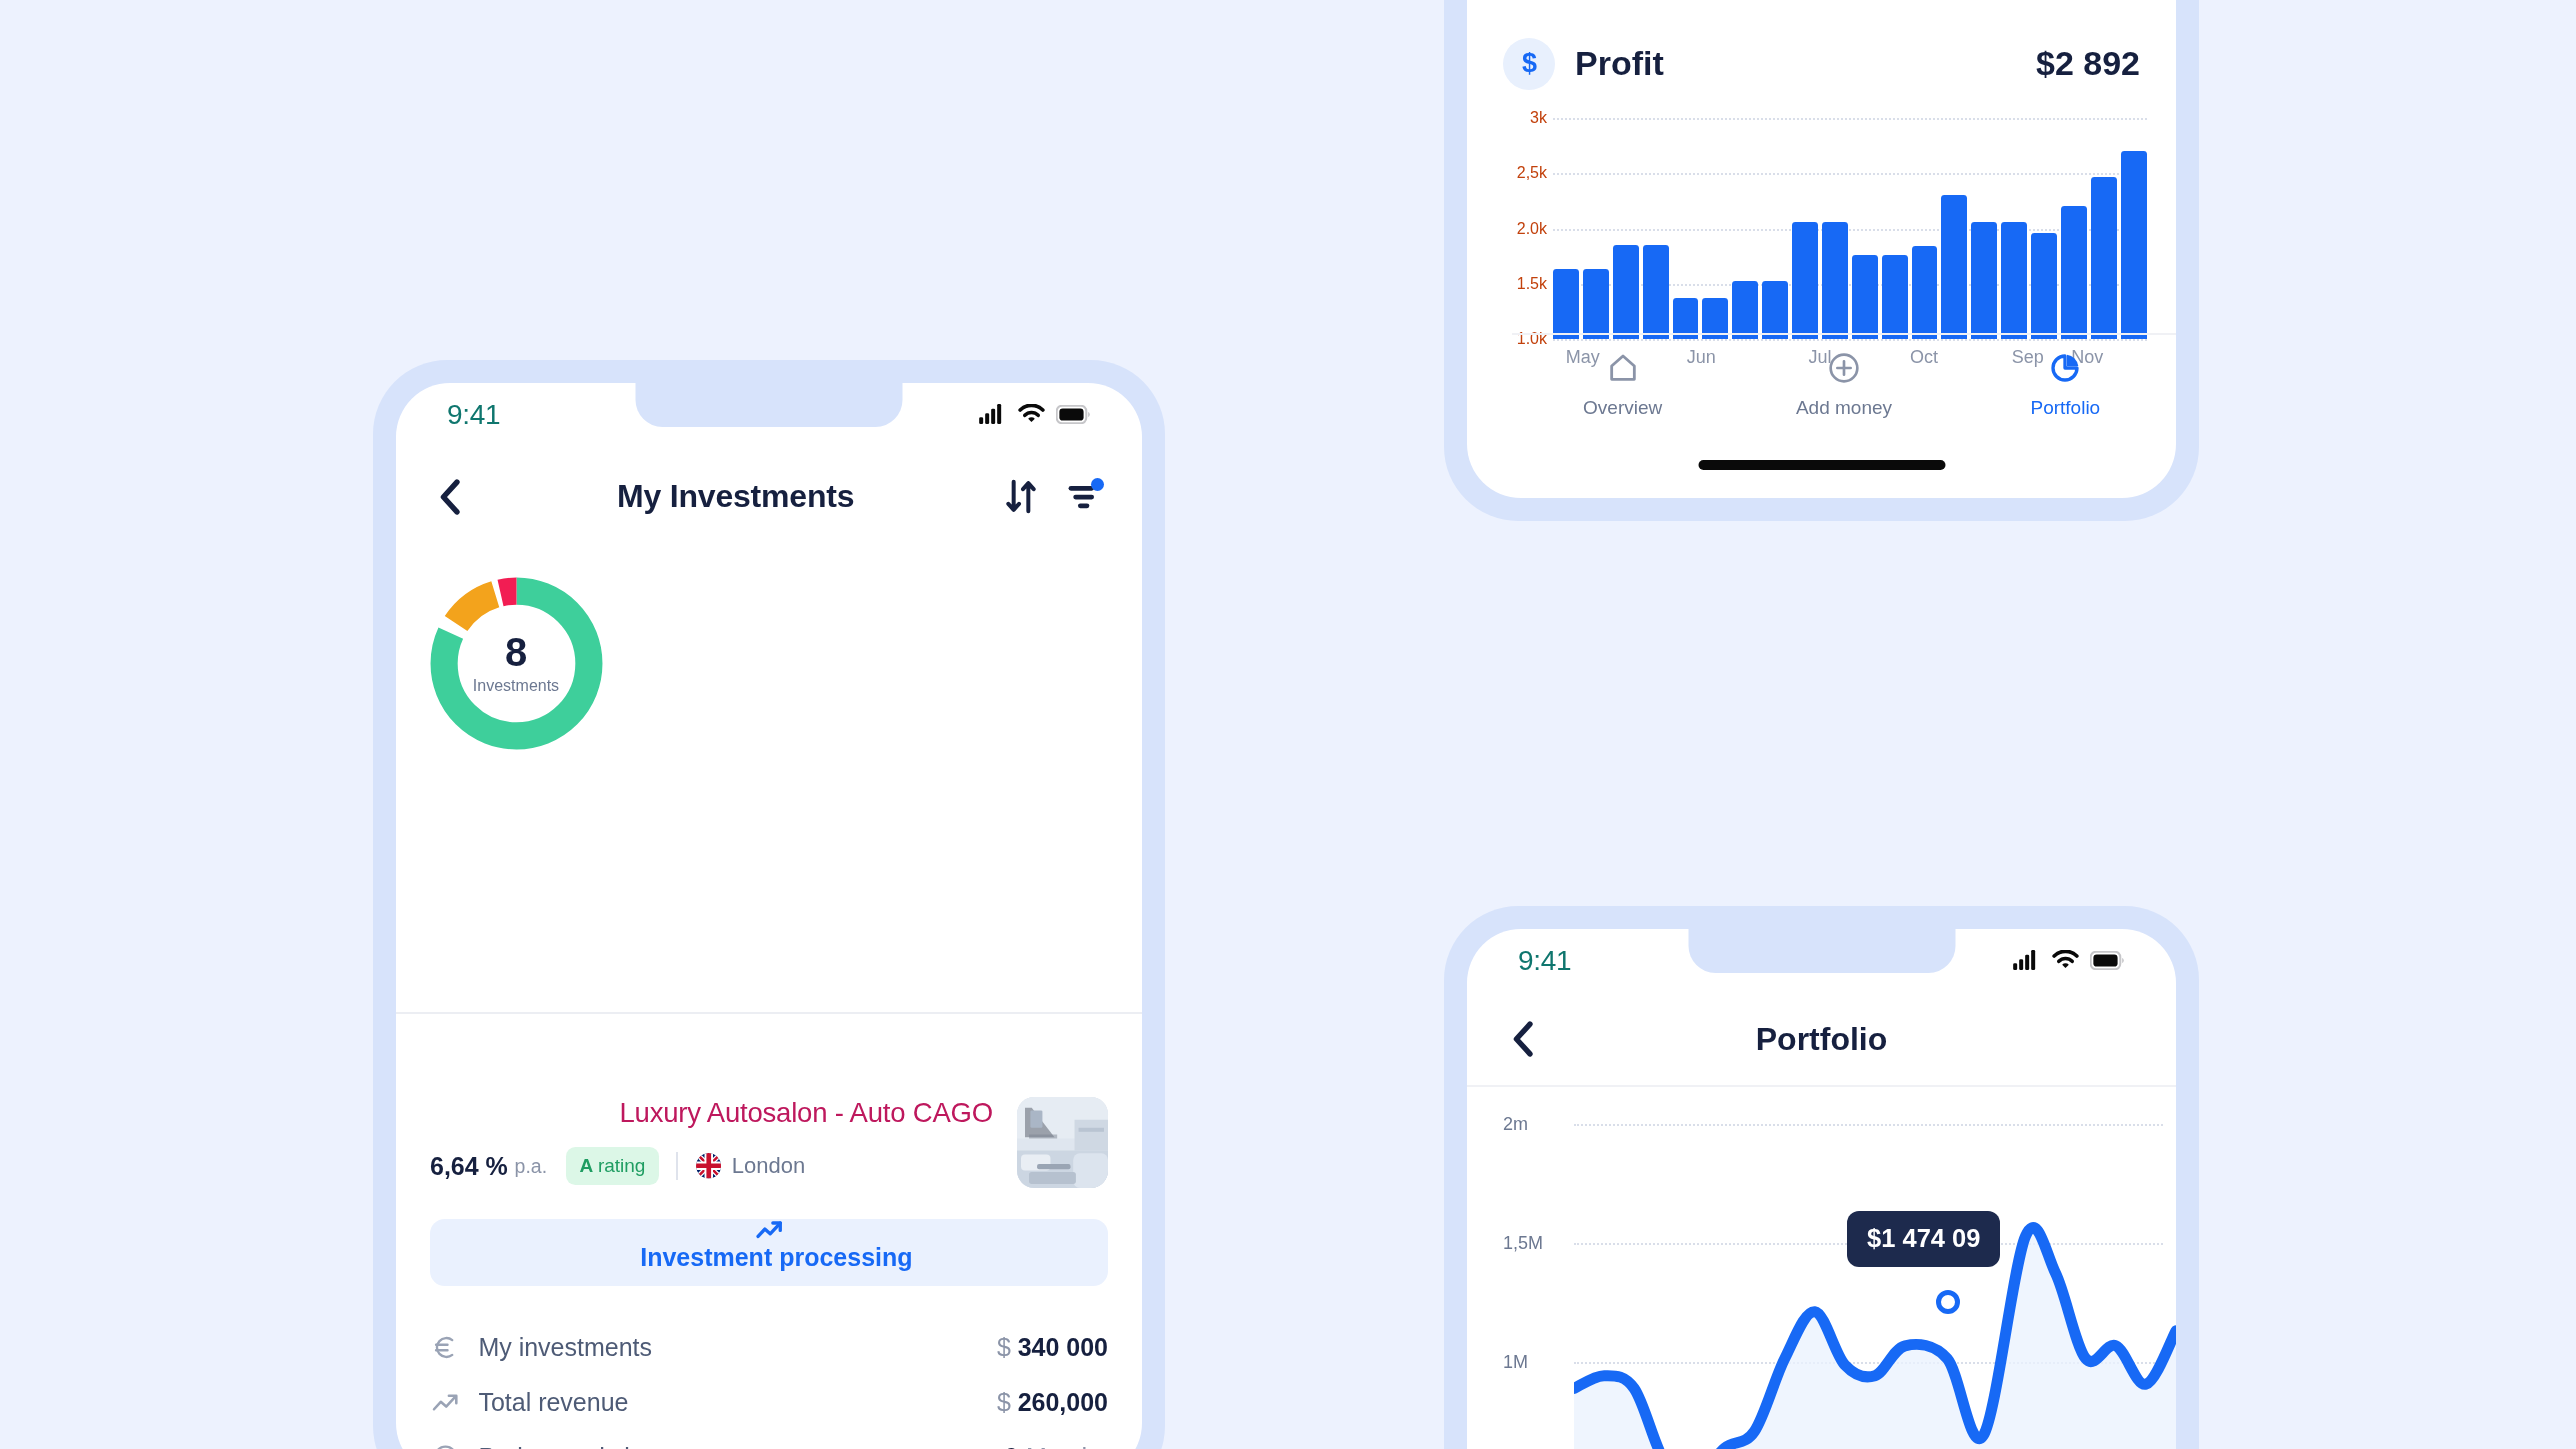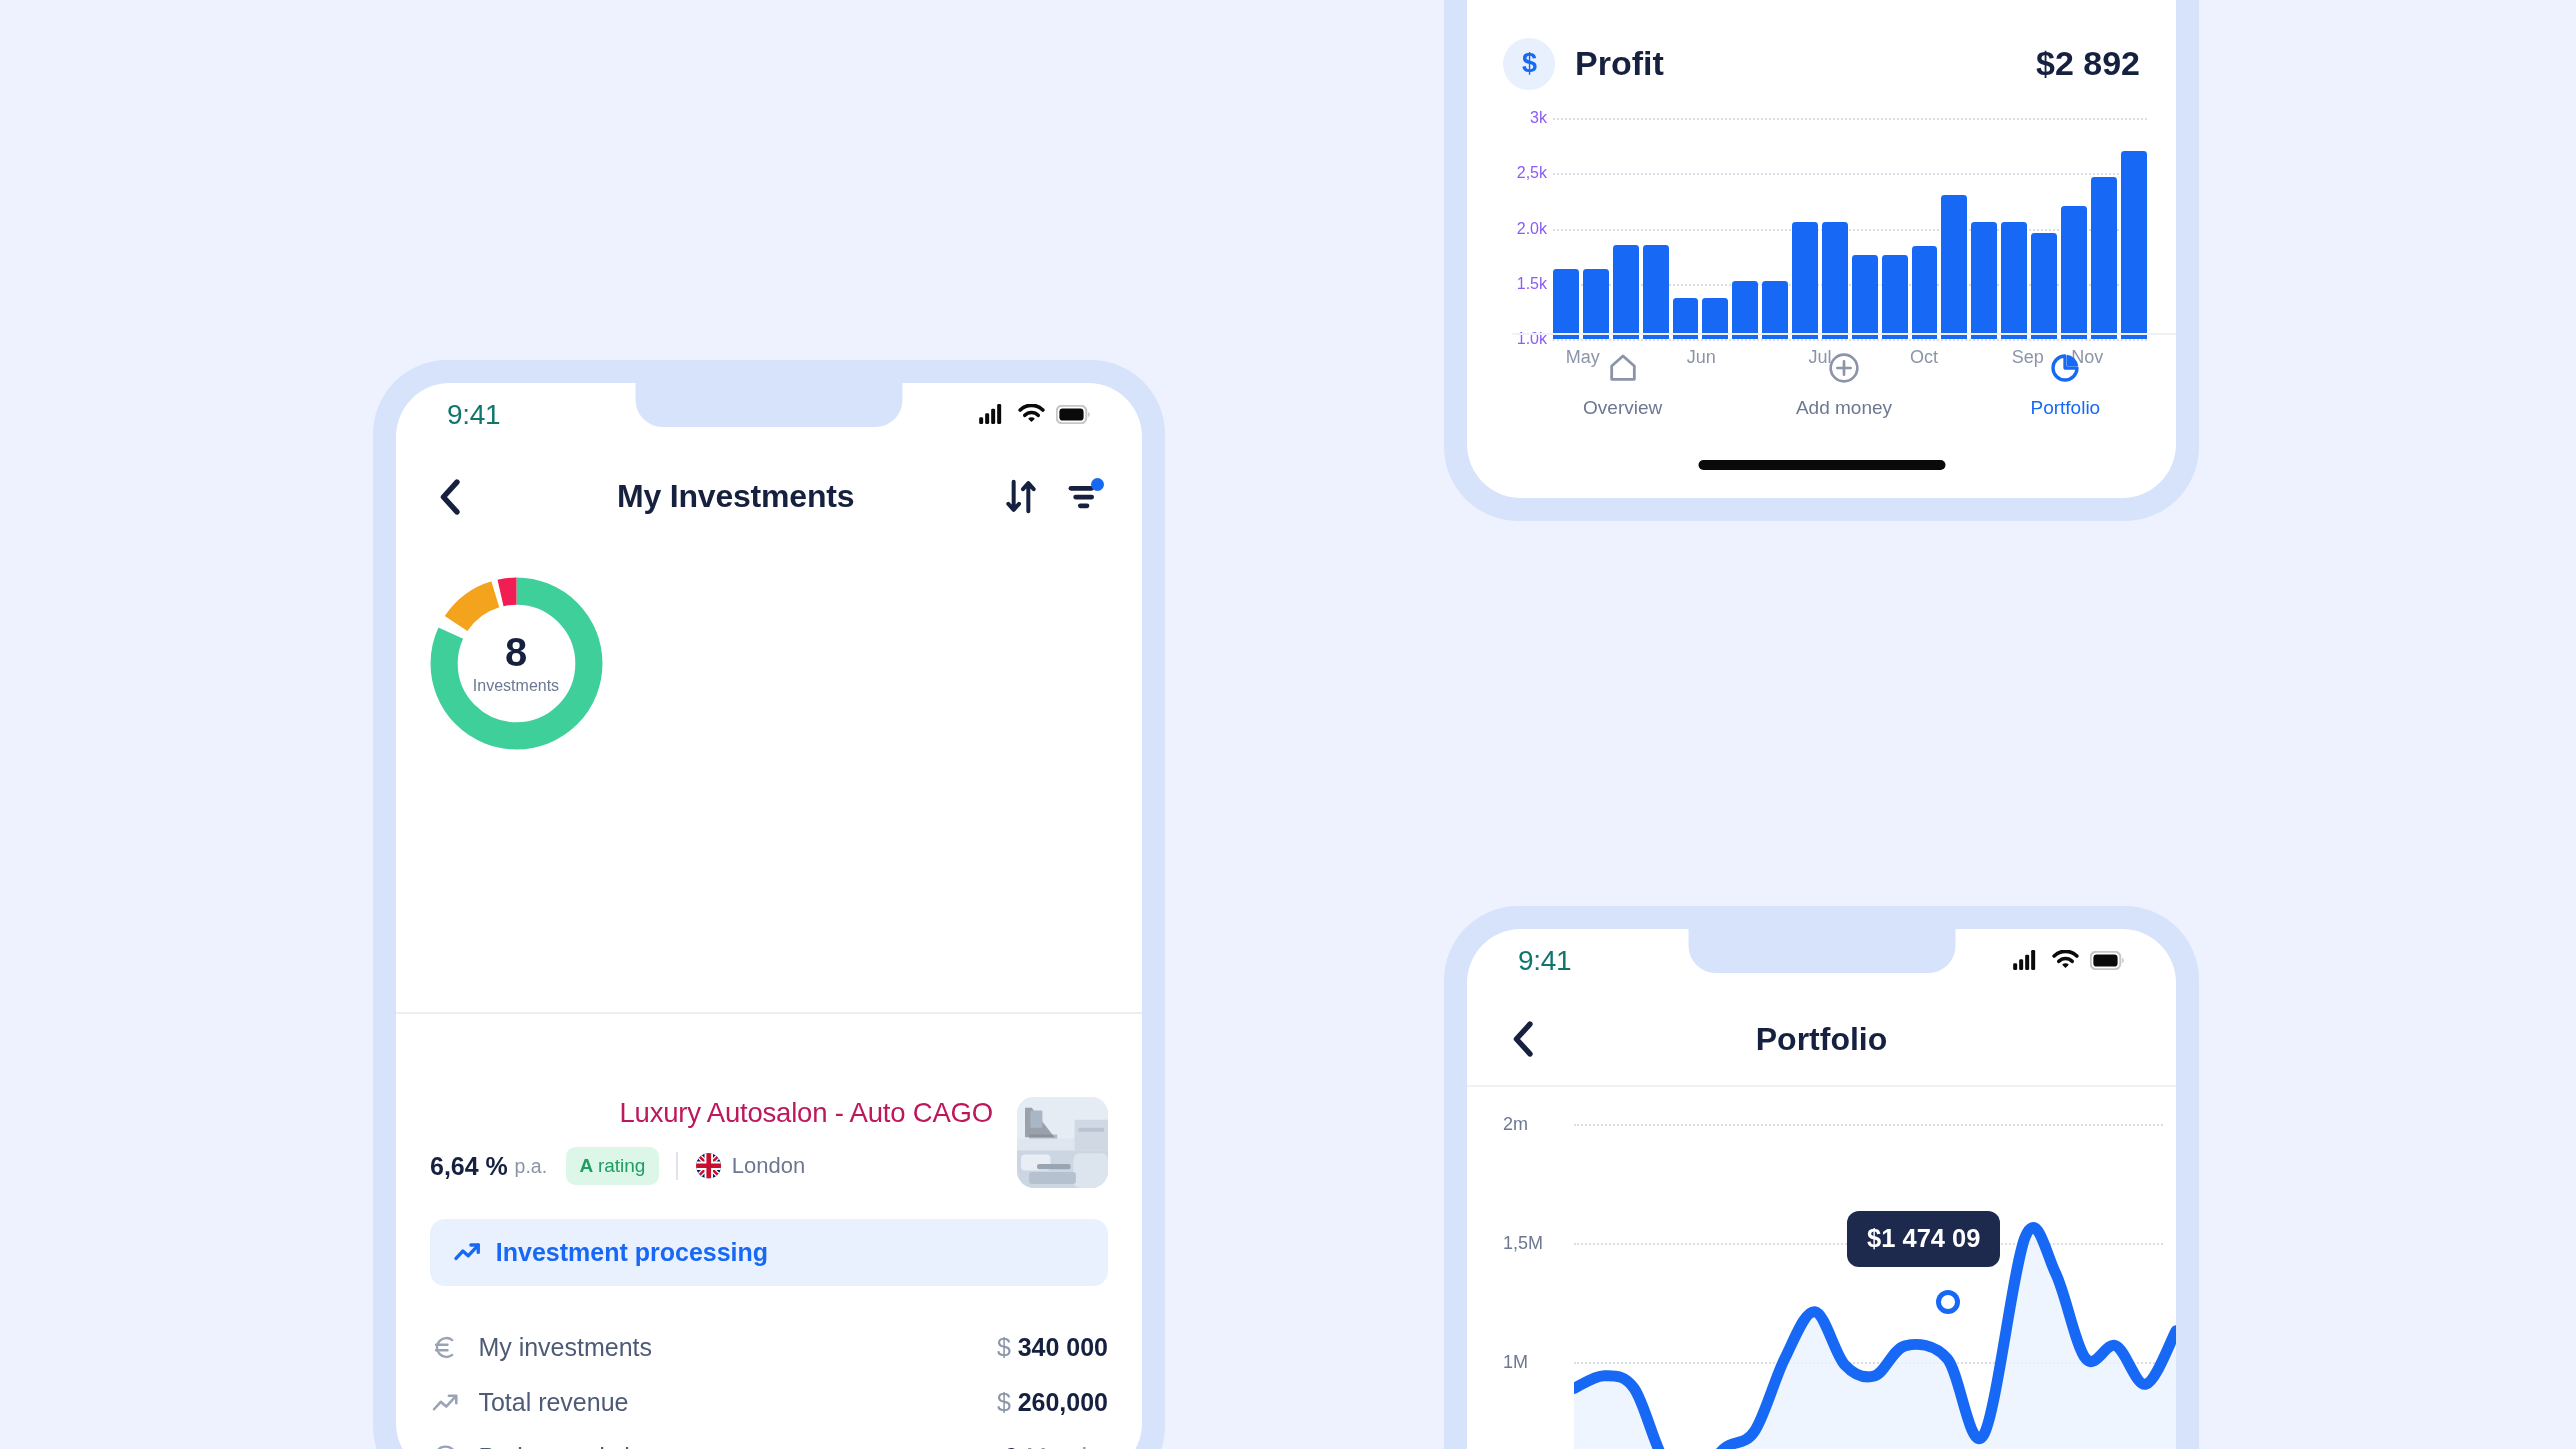--- a/index.html
+++ b/index.html
@@ -104,21 +104,21 @@
     flex: none; margin-right: 10.7px;
   }
   .prop-city { font-size: 22px; color: #6c7891; }
   .prop-thumb {
     width: 91px; height: 91px; border-radius: 17.4px; flex: none;
     margin-left: 24px; overflow: hidden; background: #dfe5ee;
   }
 
   .status-banner {
     margin-top: 31px; background: #eaf1fe; border-radius: 14.8px;
-    height: 67px; display: flex; align-items: center; padding: 0 24px;
+    height: 67px; display: flex; align-items: center; padding: 0 24px; flex-direction: column;
   }
   .status-banner-text { font-size: 25px; font-weight: bold; color: #1769f5; margin-left: 14.8px; }
 
   .detail-list { margin-top: 34px; }
   .detail-row { display: flex; align-items: center; height: 55px; }
   .detail-icon { width: 31px; height: 31px; flex: none; margin-right: 17.4px; display:flex; align-items:center; justify-content:center;}
   .detail-label { flex: 1; font-size: 25px; color: #4e5b76; }
   .detail-value { font-size: 25px; color: #16203f; }
   .detail-cur { color: #8b94a8; margin-right: 6.7px; }
   .detail-num { font-weight: bold; }
@@ -138,21 +138,21 @@
   .profit-amount { font-size: 34px; font-weight: bold; color: #16203f; }
 
   .bar-chart { position: absolute; top: 362px; left: 36px; right: 29.5px; height: 221px; }
   .bc-grid { position: absolute; inset: 0; }
   .bc-gridline {
     position: absolute; left: 50px; right: 0; height: 0;
     border-top: 2px dotted #d9dee9;
   }
   .bc-ylabel {
     position: absolute; left: 0; width: 44px; text-align: right;
-    font-size: 16px; color: #8b5cf6; transform: translateY(-50%);
+    font-size: 16px; color: #c2410c; transform: translateY(-50%);
   }
   .bc-bars {
     position: absolute; left: 50px; right: 0; bottom: 0; top: 0;
     display: flex; align-items: flex-end; gap: 4px;
   }
   .bc-bar { flex: 1; background: #1769f5; border-radius: 3.4px 3.4px 0 0; }
   .bc-xlabels {
     position: absolute; left: 50px; right: 0; top: 229px;
     display: flex; font-size: 18px; color: #8b94a8;
   }

